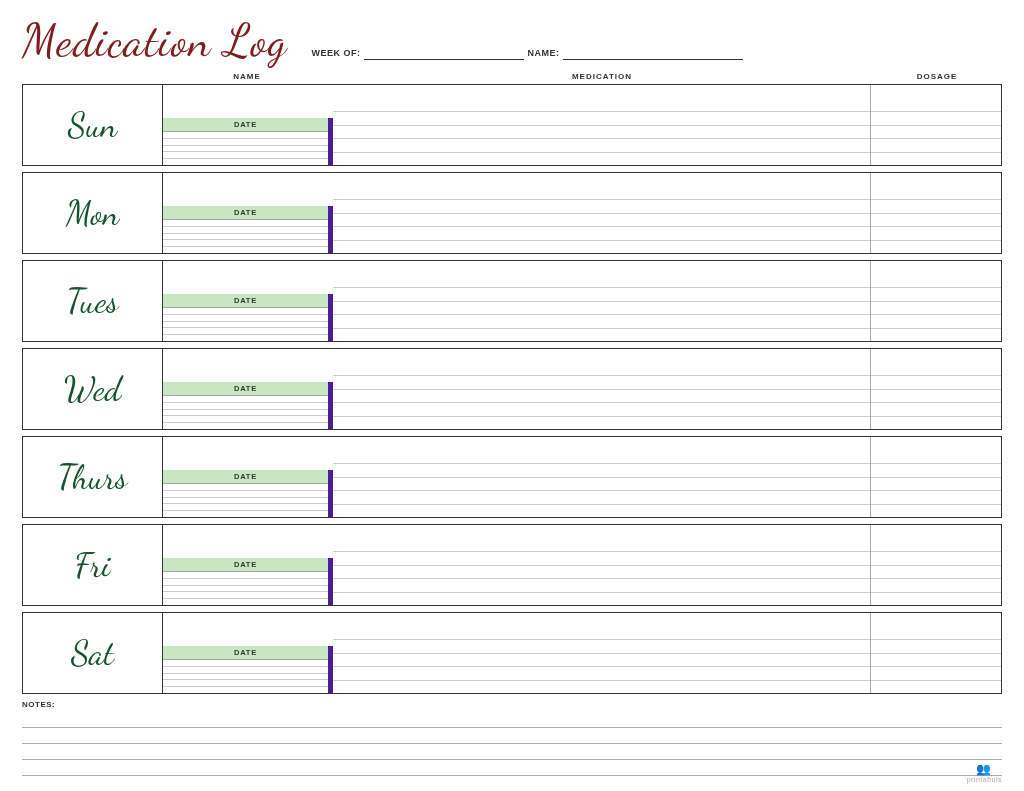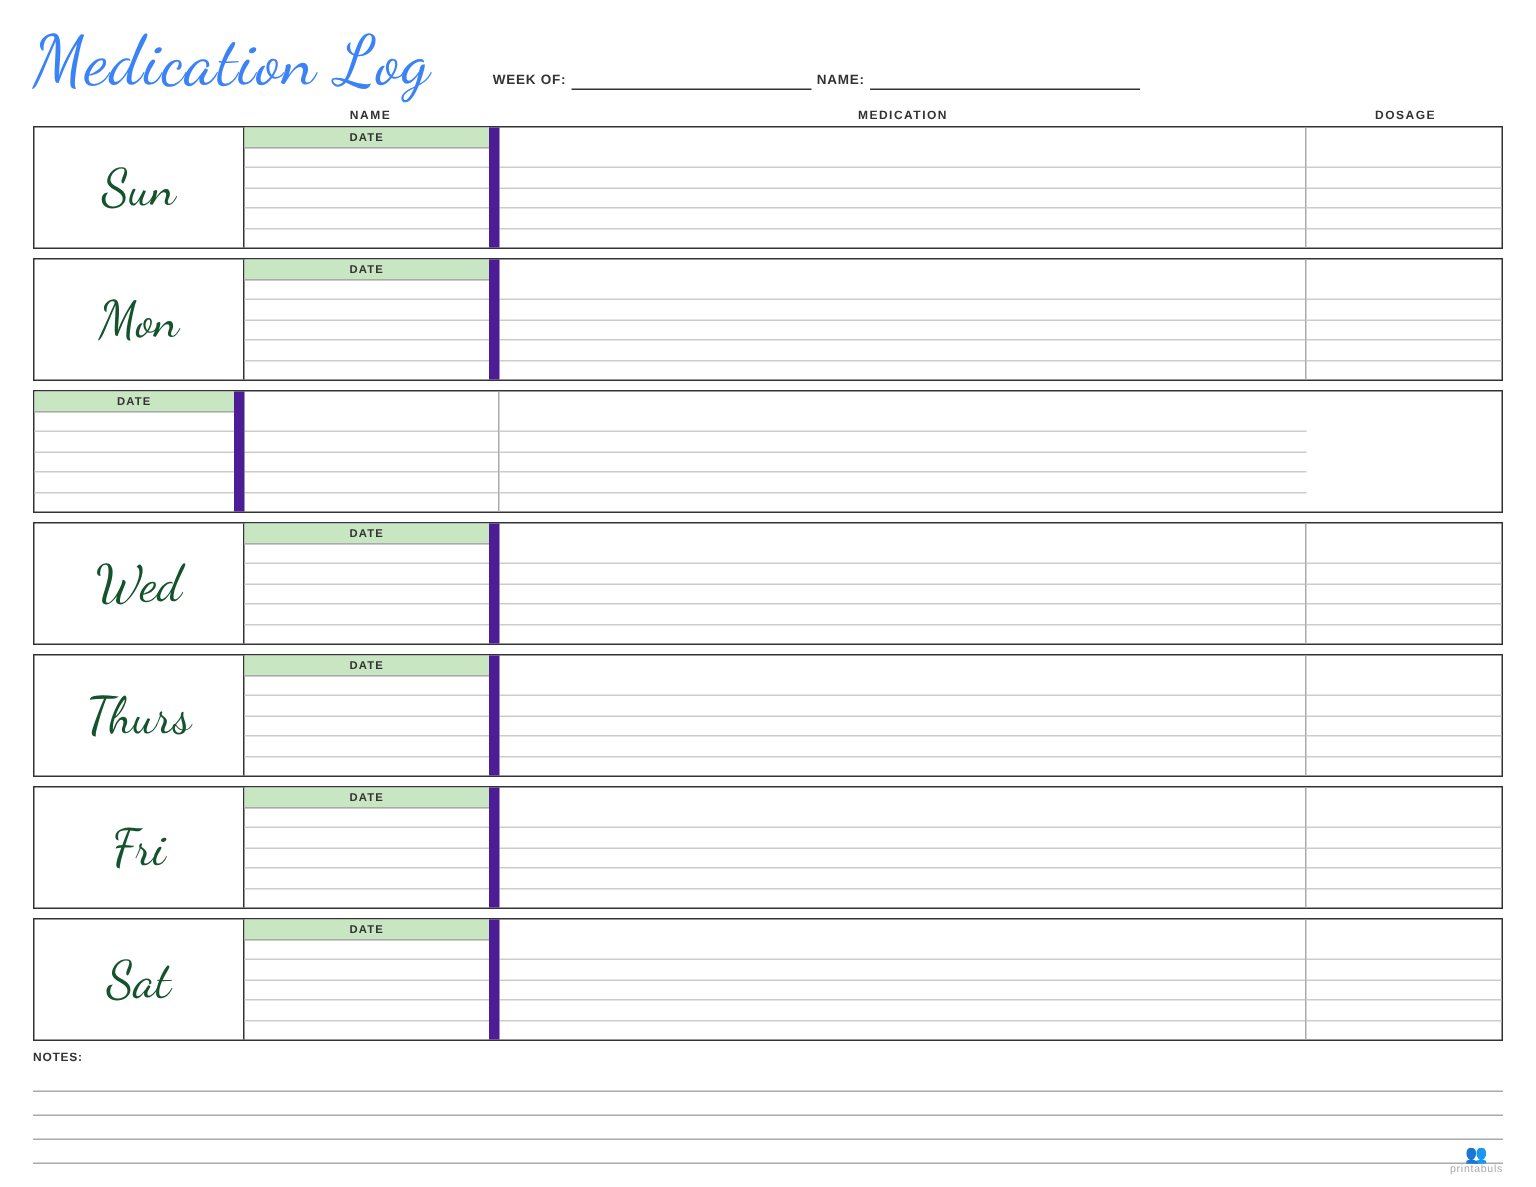--- a/index.html
+++ b/index.html
@@ -24,23 +24,23 @@
     .header {
       display: flex;
       align-items: flex-end;
       margin-bottom: 8px;
     }
 
     .title {
       font-family: 'Segoe Script', 'Dancing Script', cursive;
       font-size: 46px;
       font-weight: 400;
-      color: #3b82f6;
+      color: #7f1d1d;
       line-height: 1;
-      margin-right: 41px;
+      margin-right: 24px;
       letter-spacing: 1px;
     }
 
     .header-fields {
       display: flex;
       flex-direction: column;
       justify-content: flex-end;
       gap: 2px;
       font-size: 9px;
       font-weight: bold;
@@ -92,24 +92,25 @@
       display: flex;
       align-items: center;
       justify-content: center;
       font-family: 'Segoe Script', 'Dancing Script', cursive;
       font-size: 34px;
       color: #14532d;
       font-weight: 400;
     }
 
     .time-cell {
-      border-right: 7px solid #4c1d95;
+      border-right: 5px solid #4c1d95;
       display: flex;
       flex-direction: column;
       position: relative;
+      margin-top: 33px;
     }
 
     .date-header {
       background: #c8e6c2;
       text-align: center;
       font-size: 7.5px;
       font-weight: bold;
       letter-spacing: 0.8px;
       color: #333;
       padding: 1px 0;
@@ -289,20 +290,23 @@
         <div class="time-line"></div>
         <div class="time-line"></div>
         <div class="time-line"></div>
         <div class="time-line"></div>
         <div class="time-line"></div>
       </div>
     </div>
   </div>
 
   <div class="day-block">
+    <div class="day-label-cell">
+      <span>Tues</span>
+    </div>
     <div class="time-cell">
       <div class="time-cell-inner">
         <div class="date-header">DATE</div>
         <div class="time-lines">
           <div class="time-line"></div>
           <div class="time-line"></div>
           <div class="time-line"></div>
           <div class="time-line"></div>
           <div class="time-line"></div>
         </div>

